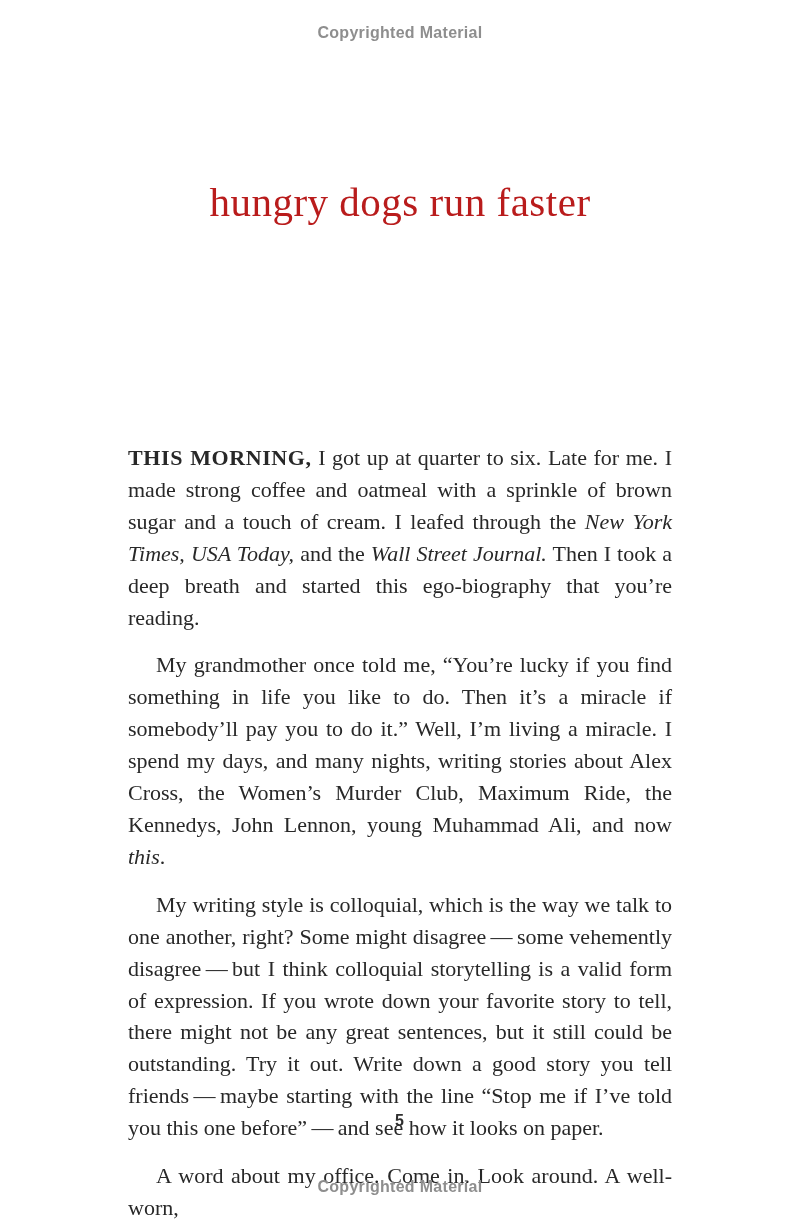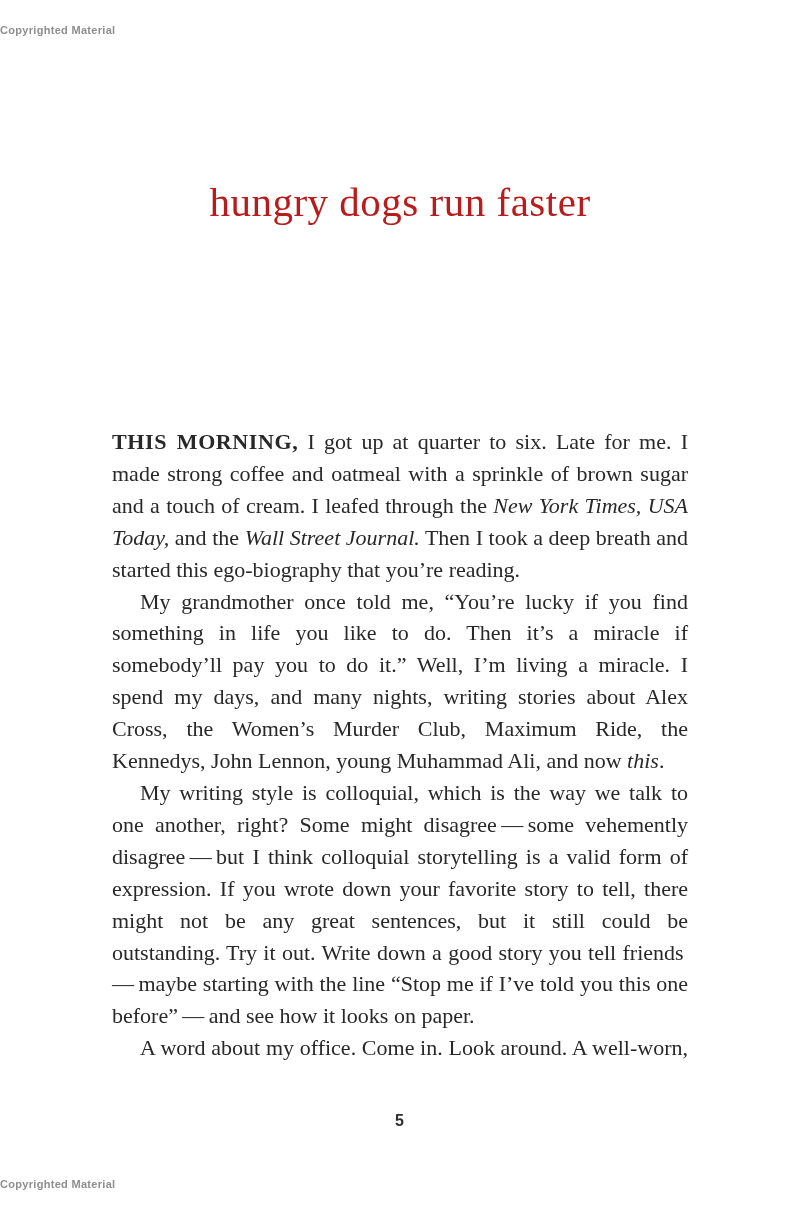--- a/index.html
+++ b/index.html
@@ -12,23 +12,24 @@
     width: 800px;
     height: 1225px;
     background: #ffffff;
     overflow: hidden;
     font-family: "Liberation Serif", serif;
   }
   .notice {
     position: absolute;
     left: 0;
     width: 100%;
+    text-align: center;
     font-family: "Liberation Sans", sans-serif;
     font-weight: bold;
-    font-size: 11px;
+    font-size: 16px;
     letter-spacing: 0.3px;
     color: #8e8e8e;
   }
   .notice.top { top: 24px; }
   .notice.bottom { top: 1178px; }
   .chapter-title {
     position: absolute;
     top: 178px;
     left: 0;
     width: 100%;
@@ -44,21 +45,21 @@
     position: absolute;
     top: 426px;
     left: 112px;
     width: 576px;
     font-size: 22px;
     line-height: 31.9px;
     color: #282828;
     text-align: justify;
   }
   .body-text p {
-    margin: 0;
+    margin: 16px;
     padding: 0;
   }
   .body-text p.indent {
     text-indent: 28px;
   }
   .body-text p.justify-last {
     text-align-last: justify;
   }
   .run-bold-caps {
     font-weight: bold;

